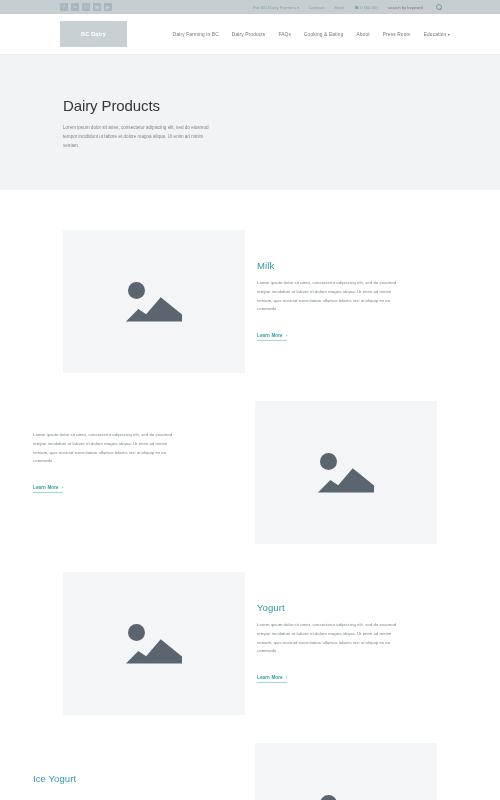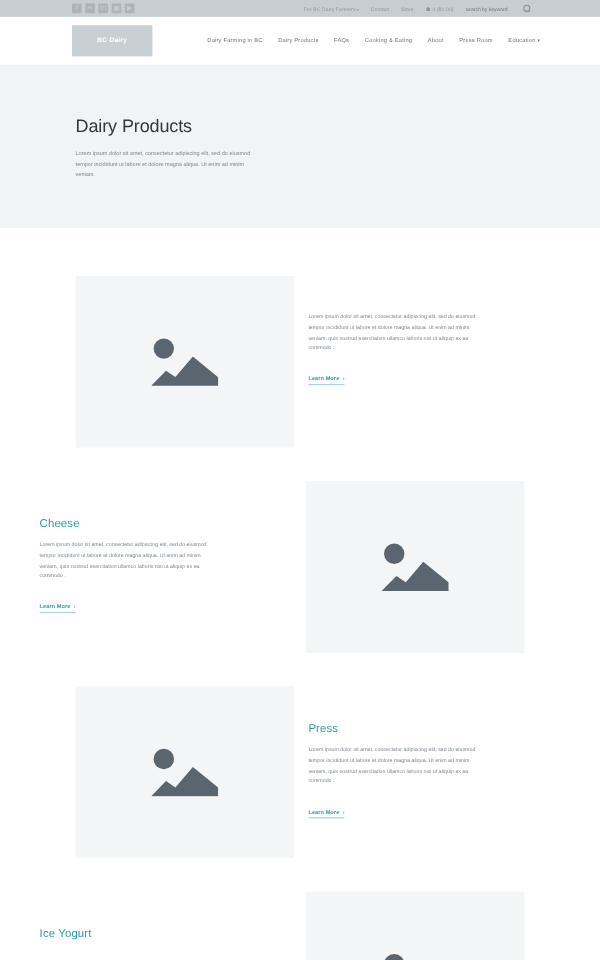--- a/index.html
+++ b/index.html
@@ -232,54 +232,54 @@
   <div class="rows">
 
     <div class="row">
       <div class="thumb">
         <div class="ph-icon">
           <div class="ph-sun"></div>
           <div class="ph-mtn"></div>
         </div>
       </div>
       <div class="copy">
+        <h2 class="prod-title">Milk</h2>
         <p class="prod-copy">Lorem ipsum dolor sit amet, consectetur adipiscing elit, sed do eiusmod tempor incididunt ut labore et dolore magna aliqua. Ut enim ad minim veniam, quis nostrud exercitation ullamco laboris nisi ut aliquip ex ea commodo .</p>
         <a class="learn">
           <span>Learn More</span>
           <span class="learn-arrow">›</span>
         </a>
       </div>
     </div>
 
     <div class="row reverse">
       <div class="thumb">
         <div class="ph-icon">
           <div class="ph-sun"></div>
           <div class="ph-mtn"></div>
         </div>
       </div>
       <div class="copy">
-        <h2 class="prod-title">Cheese</h2>
         <p class="prod-copy">Lorem ipsum dolor sit amet, consectetur adipiscing elit, sed do eiusmod tempor incididunt ut labore et dolore magna aliqua. Ut enim ad minim veniam, quis nostrud exercitation ullamco laboris nisi ut aliquip ex ea commodo .</p>
         <a class="learn">
           <span>Learn More</span>
           <span class="learn-arrow">›</span>
         </a>
       </div>
     </div>
 
     <div class="row">
       <div class="thumb">
         <div class="ph-icon">
           <div class="ph-sun"></div>
           <div class="ph-mtn"></div>
         </div>
       </div>
       <div class="copy">
-        <h2 class="prod-title">Press</h2>
+        <h2 class="prod-title">Yogurt</h2>
         <p class="prod-copy">Lorem ipsum dolor sit amet, consectetur adipiscing elit, sed do eiusmod tempor incididunt ut labore et dolore magna aliqua. Ut enim ad minim veniam, quis nostrud exercitation ullamco laboris nisi ut aliquip ex ea commodo .</p>
         <a class="learn">
           <span>Learn More</span>
           <span class="learn-arrow">›</span>
         </a>
       </div>
     </div>
 
     <div class="row reverse row-last">
       <div class="thumb">

